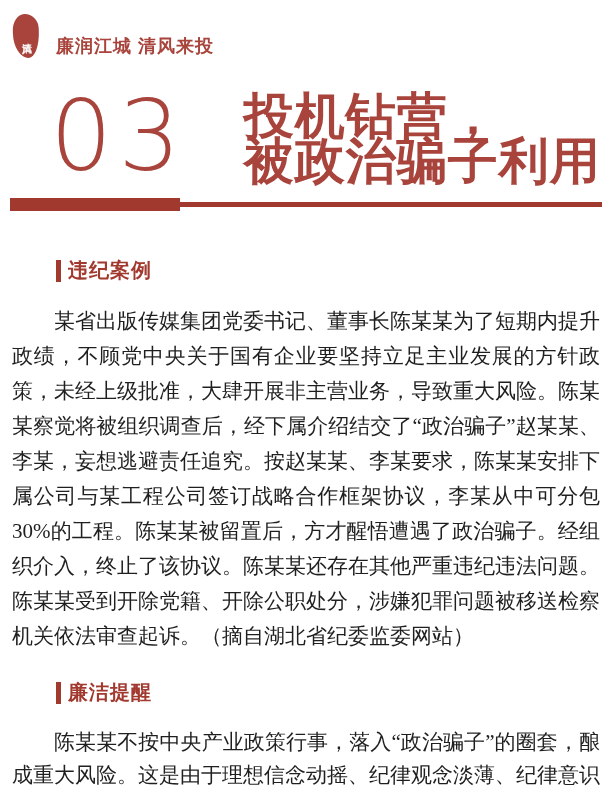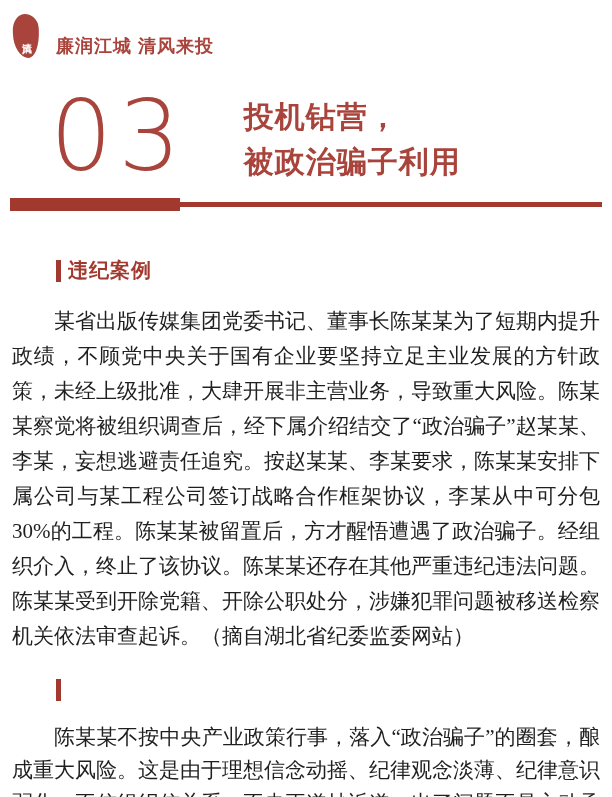--- a/index.html
+++ b/index.html
@@ -66,21 +66,21 @@
     font-weight: 100;
     font-size: 98px;
     line-height: 92px;
     letter-spacing: 6px;
     color: var(--accent-soft);
     flex: 0 0 auto;
   }
   .title {
     margin: 4px 0 0 48px;
     color: var(--accent-soft);
-    font-size: 30px;
+    font-size: 50px;
     line-height: 45px;
     font-weight: bold;
     letter-spacing: 1px;
   }
 
   
   .rule {
     display: flex;
     align-items: center;
     margin: 14px 10px 0 10px;
@@ -161,18 +161,19 @@
       <h2 class="sec-head">
         <span class="sec-bar"></span>
         <span>违纪案例</span>
       </h2>
       <p class="body-text">某省出版传媒集团党委书记、董事长陈某某为了短期内提升政绩，不顾党中央关于国有企业要坚持立足主业发展的方针政策，未经上级批准，大肆开展非主营业务，导致重大风险。陈某某察觉将被组织调查后，经下属介绍结交了“政治骗子”赵某某、李某，妄想逃避责任追究。按赵某某、李某要求，陈某某安排下属公司与某工程公司签订战略合作框架协议，李某从中可分包30%的工程。陈某某被留置后，方才醒悟遭遇了政治骗子。经组织介入，终止了该协议。陈某某还存在其他严重违纪违法问题。陈某某受到开除党籍、开除公职处分，涉嫌犯罪问题被移送检察机关依法审查起诉。（摘自湖北省纪委监委网站）</p>
     </section>
 
     <section class="sec-reminder">
       <h2 class="sec-head">
         <span class="sec-bar"></span>
+        <span>廉洁提醒</span>
       </h2>
       <p class="body-text">陈某某不按中央产业政策行事，落入“政治骗子”的圈套，酿成重大风险。这是由于理想信念动摇、纪律观念淡薄、纪律意识弱化，不信组织信关系，不走正道抄近道，出了问题不是主动承担责任、努力纠正错误、真正解决问题，而是和政治骗子“做交易”，注定是“竹篮打水一场空”。</p>
     </section>
 
   </main>
 </div>
 
 </body></html>

